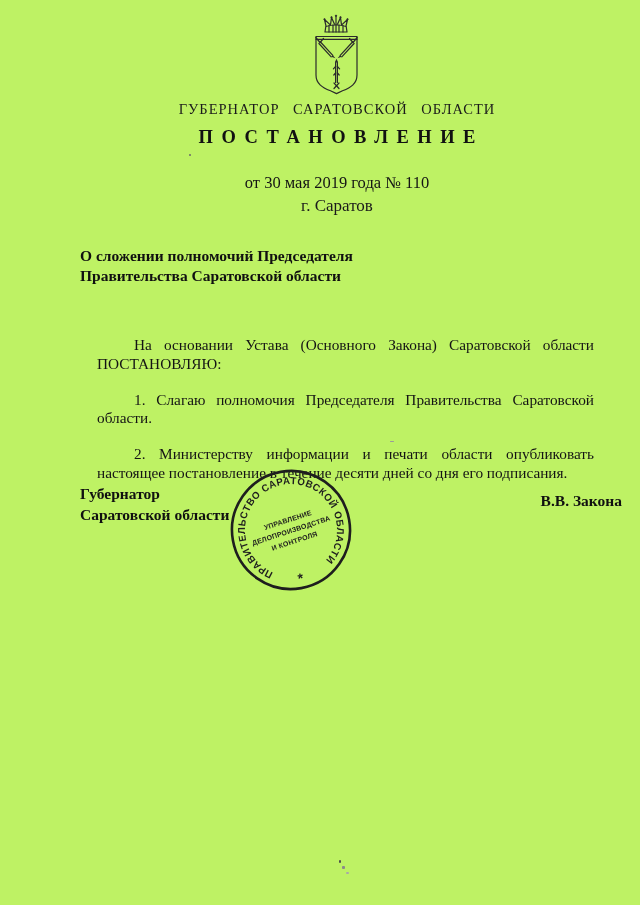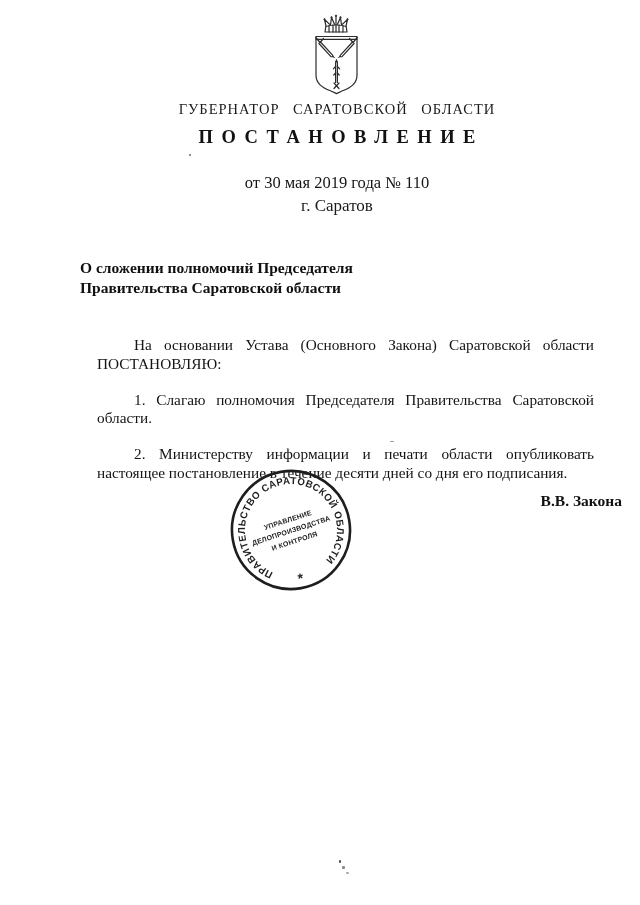--- a/index.html
+++ b/index.html
@@ -1,37 +1,37 @@
 <!DOCTYPE html>
 <html><head>
 <meta charset="utf-8">
 <style>
   html,body { margin:0; padding:0; background:#e8e8e8; }
   .page {
     position:relative; width:640px; height:905px; margin:0 auto;
-    background:#ffffff; overflow:hidden;
+    background:#bef264; overflow:hidden;
     font-family:"Liberation Serif", serif; color:#161616;
   }
   .abs { position:absolute; }
   
   .center-col { left:34px; right:0; text-align:center; }
 
   .authority {
     top:101px; font-size:14.5px; letter-spacing:1px; word-spacing:9px;
     color:#1b1b1b;
   }
   .doc-type {
     top:127px; font-size:18.5px; font-weight:bold; letter-spacing:8.5px;
     text-indent:8.5px; color:#111;
   }
   .date-line { top:173px; font-size:16.5px; color:#141414; }
   .place     { top:196px; font-size:17px; color:#1b1b1b; }
 
   .subject {
-    left:80px; top:258px; width:380px;
+    left:80px; top:246px; width:380px;
     font-size:15.5px; font-weight:bold; line-height:20px;
     white-space:pre-line; color:#101010;
   }
   .body-text {
     left:80px; top:319px; width:531px;
     font-size:15.3px; line-height:18.8px; text-align:justify;
     color:#141414;
   }
   .body-text p { margin:17px; text-indent:37px; }
 
@@ -137,20 +137,22 @@
 
   <div class="abs subject">О сложении полномочий Председателя
 Правительства Саратовской области</div>
 
   <div class="abs body-text">
     <p>На основании Устава (Основного Закона) Саратовской области ПОСТАНОВЛЯЮ:</p>
     <p>1. Слагаю полномочия Председателя Правительства Саратовской области.</p>
     <p>2. Министерству информации и печати области опубликовать настоящее постановление в течение десяти дней со дня его подписания.</p>
   </div>
 
+  <div class="abs sig-position">Губернатор
+Саратовской области</div>
   <div class="abs sig-name">В.В. Закона</div>
 
   <div class="abs stamp">
     <svg viewBox="-64 -64 128 128">
       <circle cx="0" cy="0" r="59" fill="none" stroke="#1e1e1e" stroke-width="2.6"></circle>
       <defs>
         <path id="ringPath" d="M 0,46 A 46,46 0 1,1 0,-46 A 46,46 0 1,1 0,46"></path>
       </defs>
       <text class="ring-text">
         <textPath href="#ringPath" startOffset="26" textLength="232" lengthAdjust="spacingAndGlyphs">ПРАВИТЕЛЬСТВО САРАТОВСКОЙ ОБЛАСТИ</textPath>

